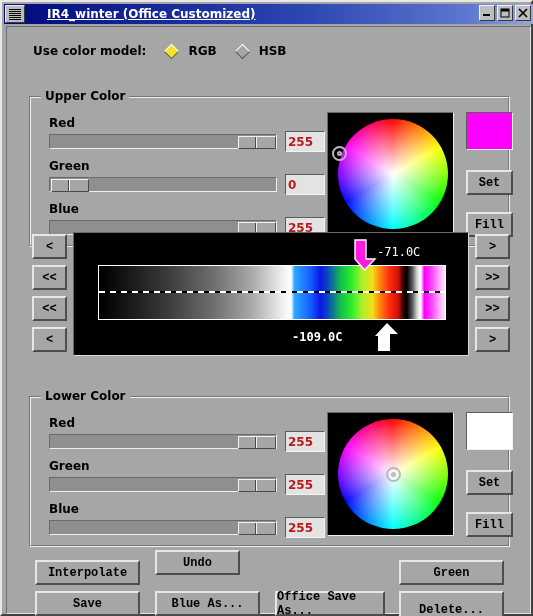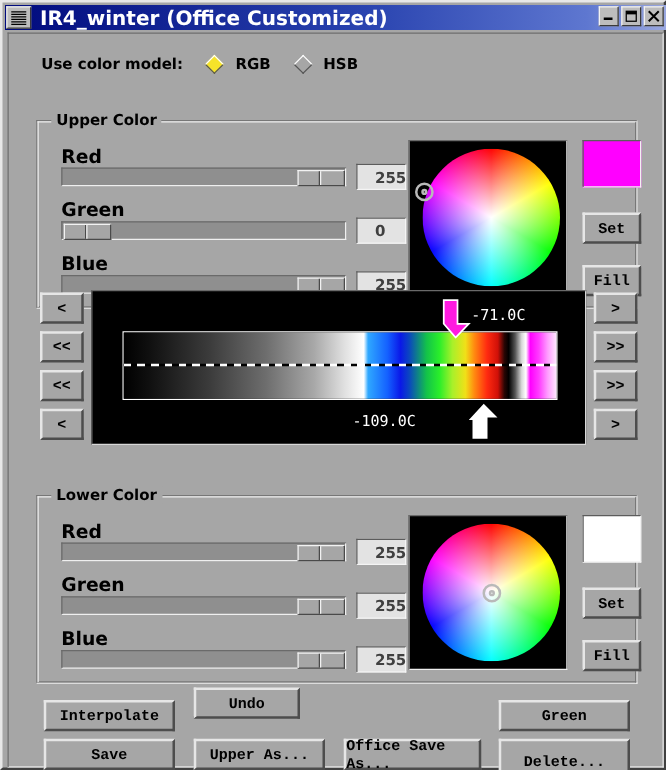--- a/index.html
+++ b/index.html
@@ -26,22 +26,22 @@
   .sysmenu{
     width:20px;height:18px;margin-left:1px;
     background:#bdbdbd;
     border-left:1px solid #efefef;border-top:1px solid #efefef;
     border-right:1px solid #3a3a3a;border-bottom:1px solid #3a3a3a;
     display:flex;flex-direction:column;justify-content:center;align-items:center;gap:1px;
     box-sizing:border-box;
   }
   .sysmenu i{display:block;width:12px;height:1px;background:#000;}
   .title-text{
-    color:#ffffff;font-size:16px;font-weight:bold;margin-left:7px;
-    letter-spacing:0px;white-space:nowrap;
+    color:#ffffff;font-size:12px;font-weight:bold;margin-left:22px;
+    letter-spacing:0px;white-space:nowrap;text-decoration:underline;
   }
   .tb-btns{position:absolute;right:2px;top:1px;display:flex;gap:2px;}
   .tb-btn{
     width:16px;height:16px;background:#bdbdbd;
     border-left:1px solid #f2f2f2;border-top:1px solid #f2f2f2;
     border-right:1px solid #3a3a3a;border-bottom:1px solid #3a3a3a;
     box-sizing:border-box;position:relative;
   }
   .tb-btn svg{position:absolute;left:1px;top:1px;}
   
@@ -74,21 +74,21 @@
   .group .gbox2{
     position:absolute;left:1px;top:8px;right:1px;bottom:1px;
     border-left:1px solid #eee;border-top:1px solid #eee;
     border-right:1px solid #777;border-bottom:1px solid #777;
   }
   .glabel{
     position:absolute;left:12px;top:0px;background:#a6a6a6;padding:0 4px;
     font-size:12px;font-weight:bold;color:#000;z-index:3;
   }
   
-  .slider-label{font-size:15px;font-weight:bold;color:#000;position:absolute;}
+  .slider-label{font-size:12px;font-weight:bold;color:#000;position:absolute;}
   .trough{
     position:absolute;height:15px;box-sizing:border-box;
     background:#8f8f8f;
     border-left:1px solid #6a6a6a;border-top:1px solid #6a6a6a;
     border-right:1px solid #efefef;border-bottom:1px solid #efefef;
   }
   .thumb{
     position:absolute;top:1px;width:38px;height:13px;box-sizing:border-box;
     background:#a6a6a6;
     border-left:1px solid #f2f2f2;border-top:1px solid #f2f2f2;
@@ -98,22 +98,22 @@
   .thumb i{
     display:block;width:17px;height:100%;box-sizing:border-box;
     border-right:1px solid #4a4a4a;
   }
   .thumb i+i{border-right:none;border-left:1px solid #f2f2f2;}
   .numbox{
     position:absolute;width:40px;height:21px;box-sizing:border-box;
     background:#e3e3e3;
     border-left:1px solid #5c5c5c;border-top:1px solid #5c5c5c;
     border-right:1px solid #f4f4f4;border-bottom:1px solid #f4f4f4;
-    font-size:12px;font-weight:bold;color:#404040;
-    display:flex;align-items:center;padding-left:14px;
+    font-size:12px;font-weight:bold;color:#b91c1c;
+    display:flex;align-items:center;padding-left:2px;
   }
   
   .wheelpanel{
     position:absolute;background:#000;box-sizing:border-box;
     border-left:1px solid #6a6a6a;border-top:1px solid #6a6a6a;
     border-right:1px solid #efefef;border-bottom:1px solid #efefef;
   }
   .wheel{
     position:absolute;border-radius:50%;
     background:
@@ -270,21 +270,21 @@
         <svg id="upMark" width="26" height="34" viewBox="0 0 26 34" style="position:absolute;left:279px;top:4px;">
           <path d="M2 3 H13 V22 H22 L11.5 33 L2 22 Z" fill="#ff1ae0" stroke="#ffffff" stroke-width="1.4"></path>
         </svg>
         <div class="marker-label" style="left:303px;top:12px;">-71.0C</div>
       </div>
 
       <div style="position:absolute;left:0;top:0;width:100%;height:100%;pointer-events:none;">
         <svg id="lowMark" width="26" height="32" viewBox="0 0 26 32" style="position:absolute;left:300px;top:88px;">
           <path d="M4 30 V15 H1 L13 2 L24 13 H16 V30 Z" fill="#ffffff"></path>
         </svg>
-        <div class="marker-label" style="left:208px;top:97px;">-109.0C</div>
+        <div class="marker-label" style="left:218px;top:97px;font-weight:bold;">-109.0C</div>
       </div>
     </div>
 
     <div class="btn" style="left:468px;top:207px;width:35px;height:25px;">&gt;</div>
     <div class="btn" style="left:468px;top:238px;width:35px;height:25px;">&gt;&gt;</div>
     <div class="btn" style="left:468px;top:269px;width:35px;height:25px;">&gt;&gt;</div>
     <div class="btn" style="left:468px;top:300px;width:35px;height:25px;">&gt;</div>
 
     <div class="group" style="left:22px;top:362px;width:481px;height:158px;">
       <div class="gbox"></div>
@@ -326,18 +326,18 @@
       <div class="swatch" style="left:437px;top:23px;width:47px;height:38px;background:#ffffff;"></div>
       <div class="btn" style="left:437px;top:81px;width:47px;height:25px;">Set</div>
       <div class="btn" style="left:437px;top:123px;width:47px;height:25px;">Fill</div>
     </div>
 
     <div class="btn" style="left:28px;top:533px;width:105px;height:25px;">Interpolate</div>
     <div class="btn" style="left:148px;top:523px;width:85px;height:25px;">Undo</div>
     <div class="btn" style="left:392px;top:533px;width:105px;height:25px;">Green</div>
 
     <div class="btn" style="left:28px;top:564px;width:105px;height:25px;">Save</div>
-    <div class="btn" style="left:148px;top:564px;width:105px;height:25px;">Upper As...</div>
+    <div class="btn" style="left:148px;top:564px;width:105px;height:25px;">Blue As...</div>
     <div class="btn" style="left:268px;top:564px;width:110px;height:25px;">Office Save As...</div>
     <div class="btn" style="left:392px;top:564px;width:105px;height:37px;">Delete...</div>
 
   </div>
 </div>
 
 </body></html>

